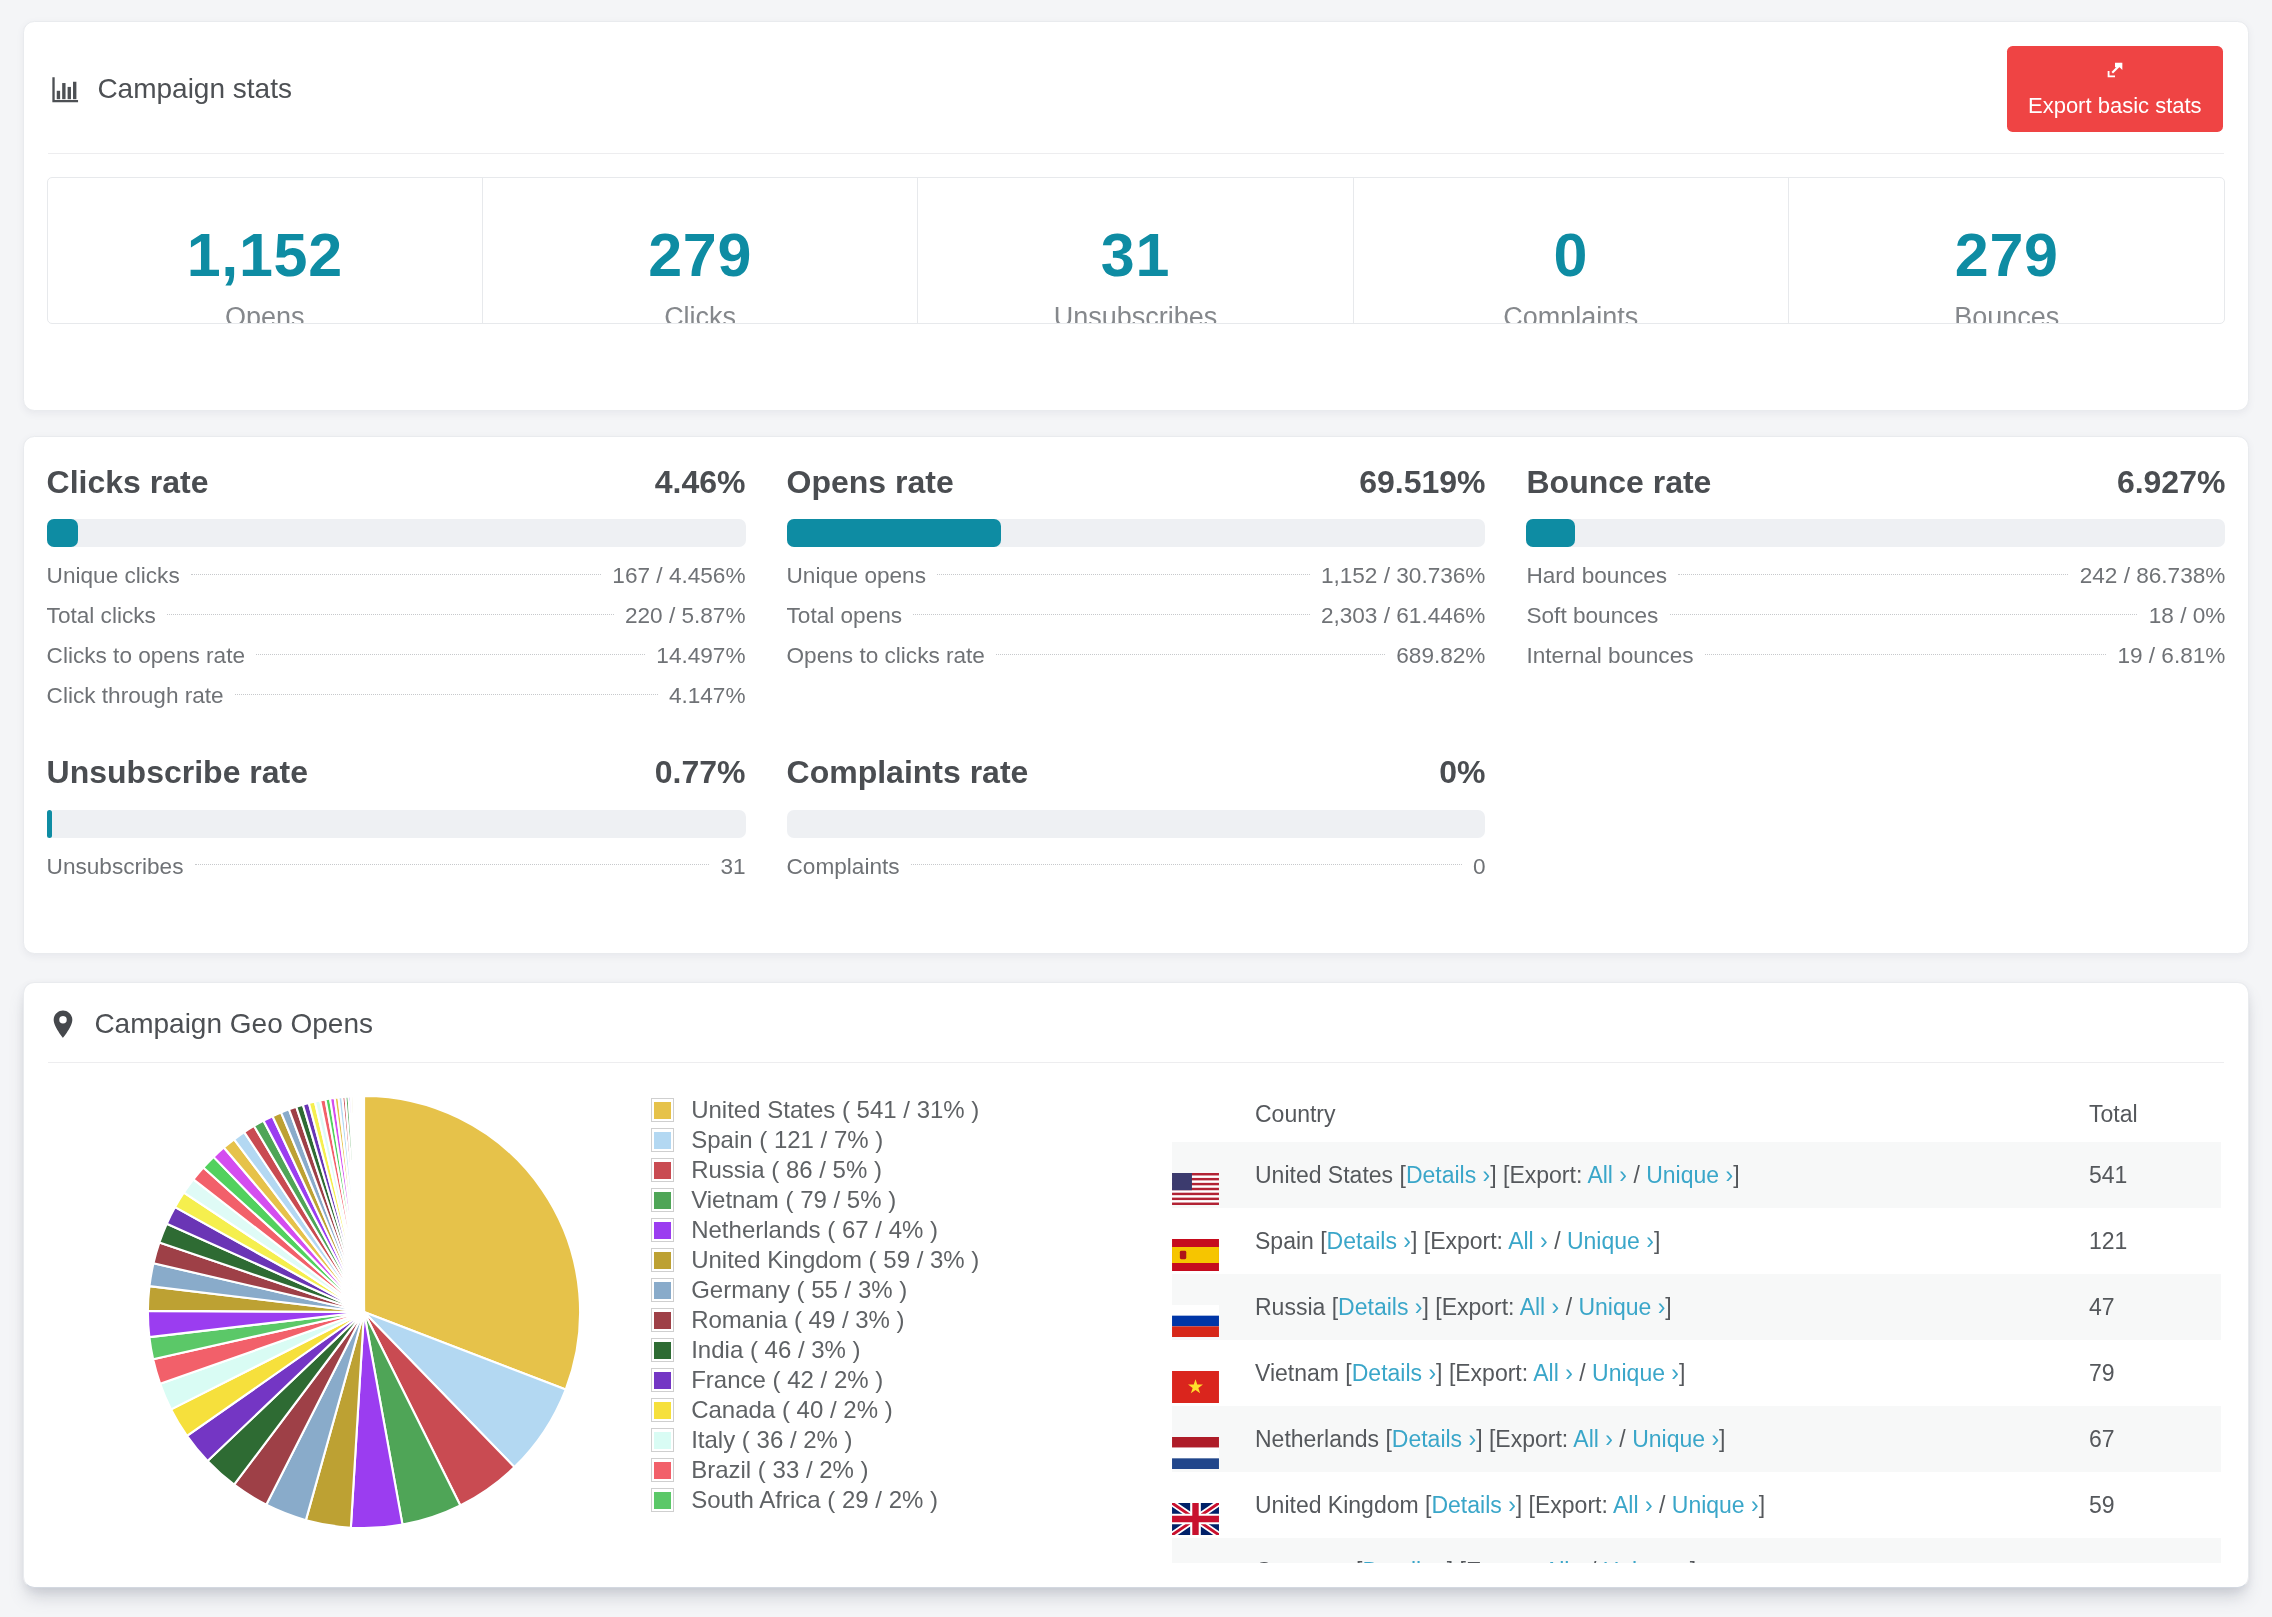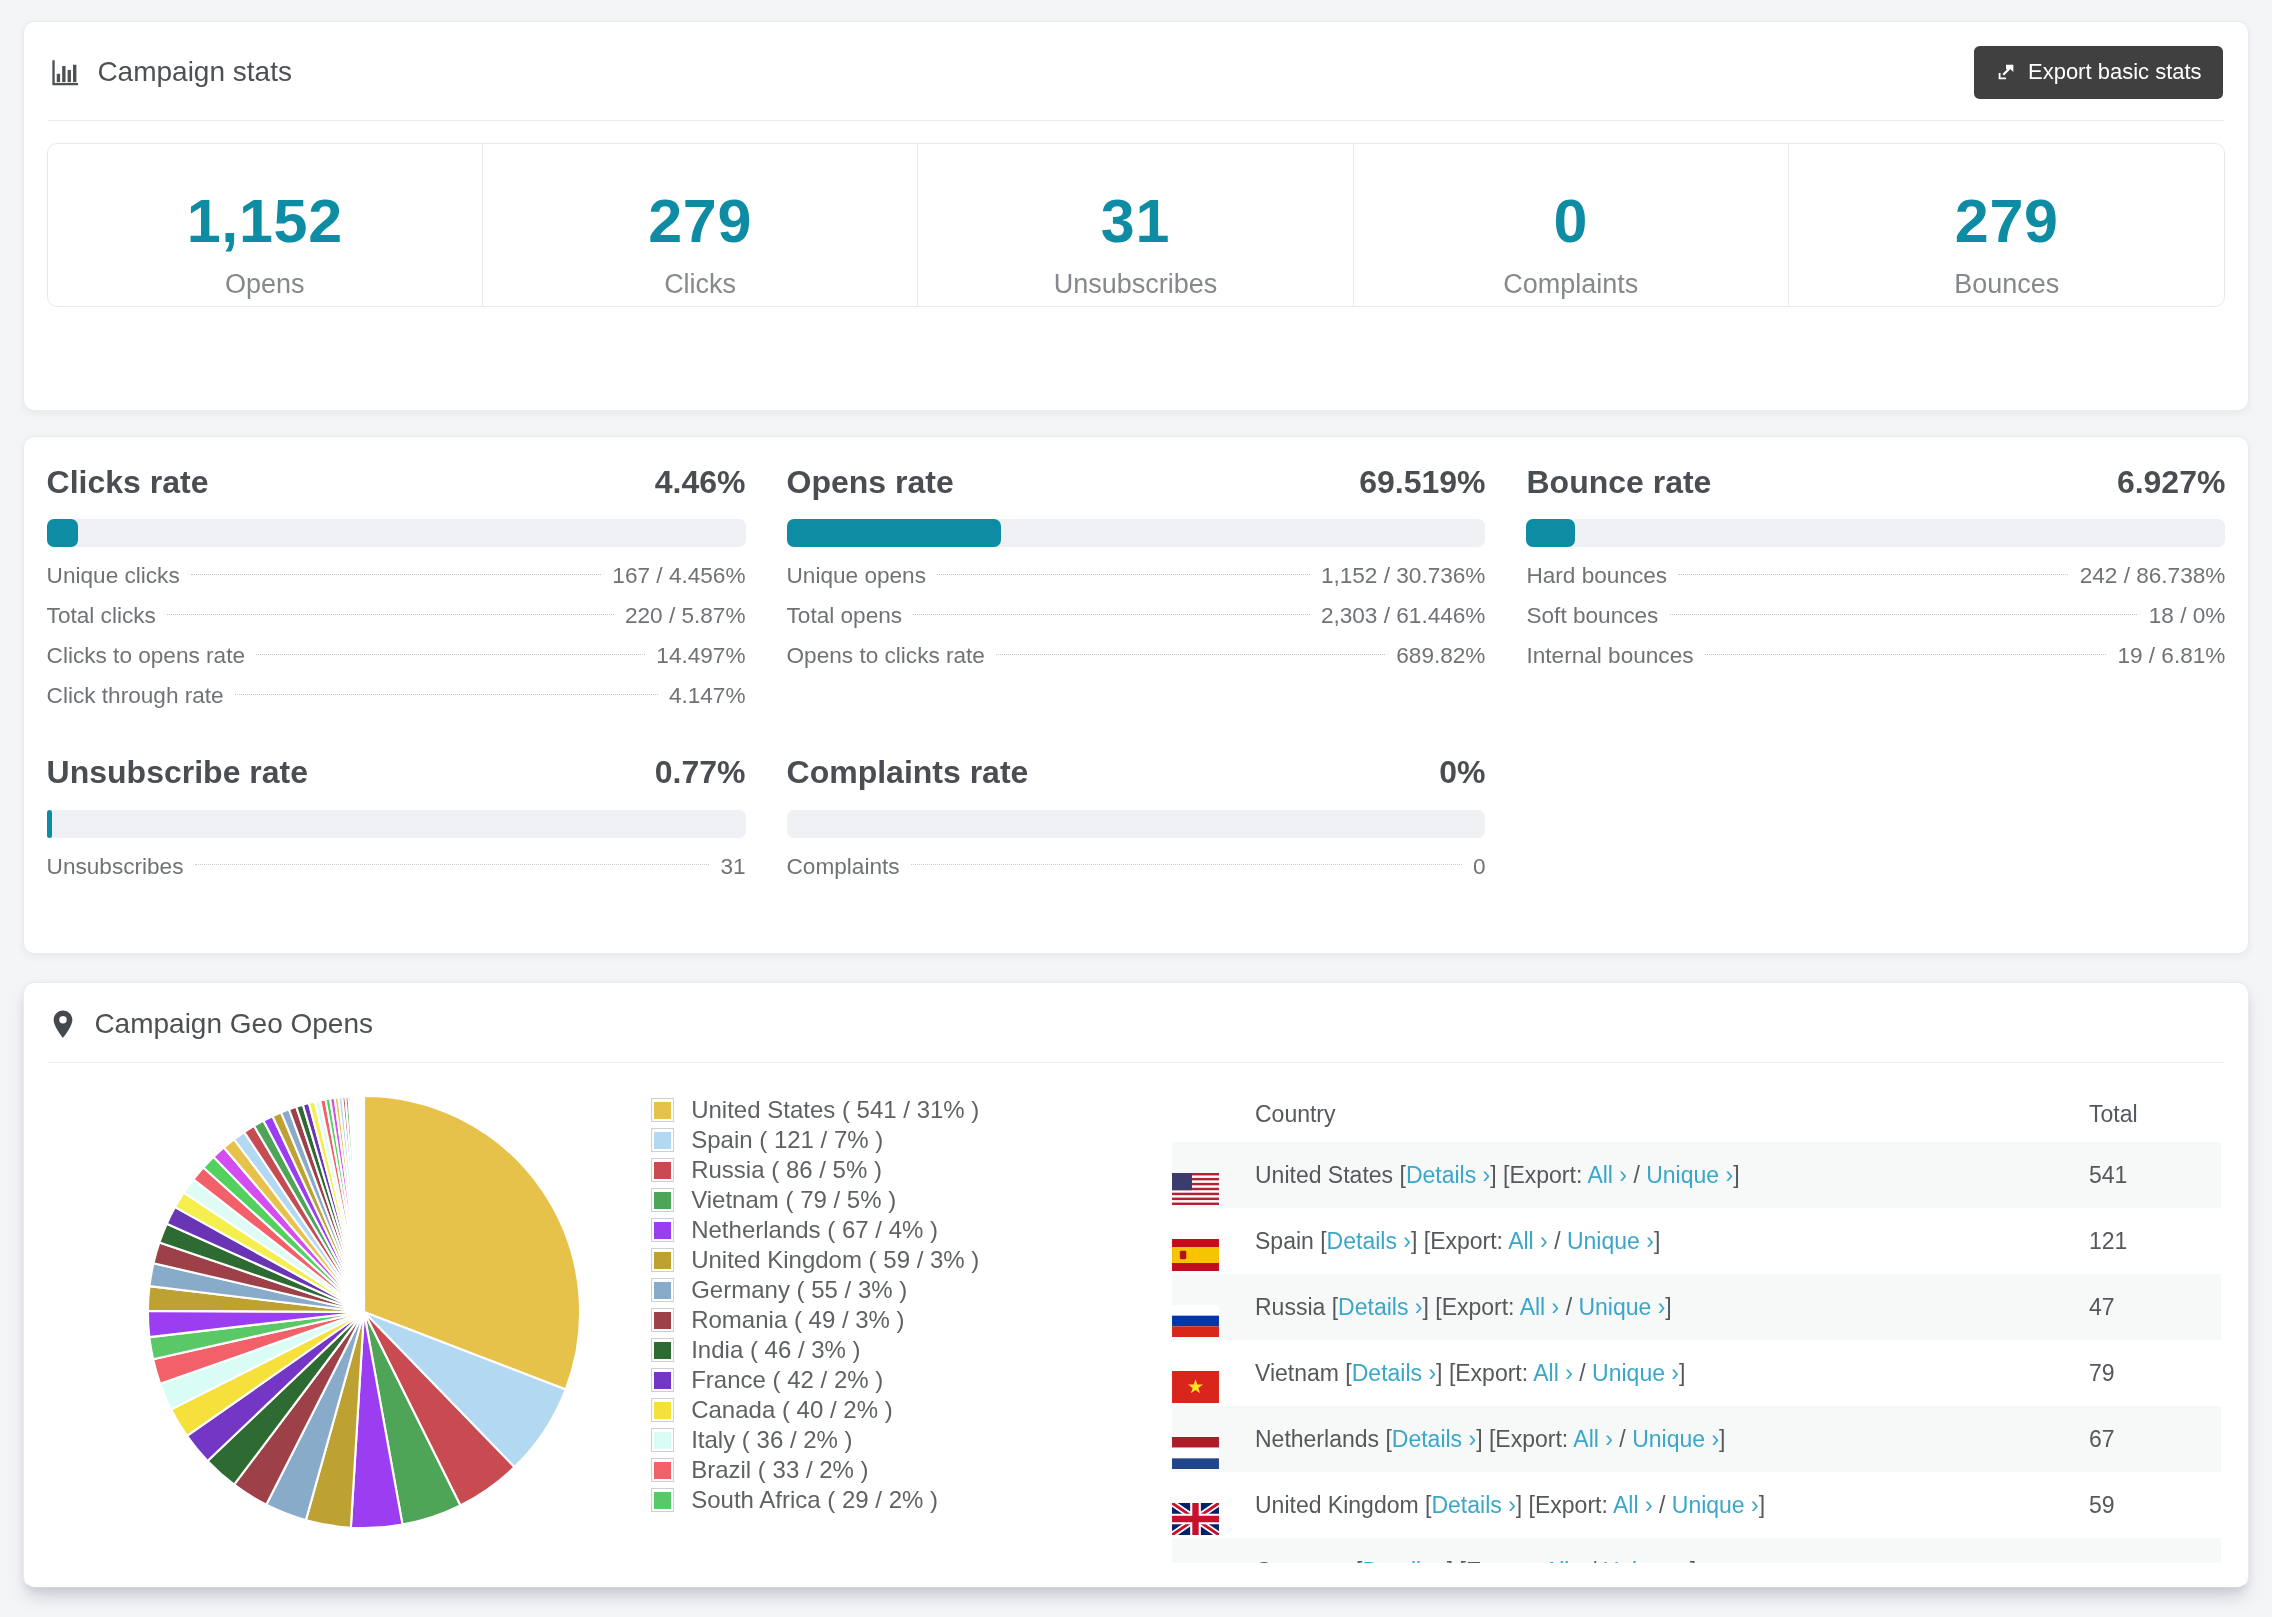--- a/index.html
+++ b/index.html
@@ -18,27 +18,27 @@
   .card-rates{top:436px;height:518px;}
   .card-geo{top:982px;height:606px;overflow:hidden;border-bottom-color:#d3d8e0;
     box-shadow:0 2.8px 7px rgba(80,90,110,.07),0 11.3px 17px -4.2px rgba(100,108,125,.28);}
 
   .card-header{display:flex;align-items:center;margin:0 24px;padding:24px 1.4px 21px;
     border-bottom:1.4px solid #ededef;}
   .card-title{display:flex;align-items:center;gap:17px;font-size:28px;color:#4d5054;line-height:34px;}
   .title-icon svg{display:block;}
 
   .export-btn{margin-left:auto;display:flex;align-items:center;gap:11.3px;
-    background:#404040;border:none;border-radius:5.6px;color:#fff;
-    font-size:22px;padding:13.4px 21px;font-family:inherit;cursor:pointer;}
+    background:#ef4444;border:none;border-radius:5.6px;color:#fff;
+    font-size:22px;padding:13.4px 21px;font-family:inherit;cursor:pointer;flex-direction:column;}
 
   
   .stats-grid{display:grid;grid-template-columns:repeat(5,1fr);
-    margin:22.6px 22.6px 0;border:1.4px solid #e7e9ec;border-radius:10px;
-    height:164px;box-sizing:border-box;overflow:hidden;}
+    margin:22.6px 22.6px 0;border:1.4px solid #e7e9ec;border-radius:5px;
+    height:147px;box-sizing:border-box;overflow:hidden;}
   .stat-cell{border-right:1.4px solid #e7e9ec;text-align:center;padding-top:42px;box-sizing:border-box;}
   .stat-cell:last-child{border-right:none;text-align:center;}
   .stat-value{font-size:61px;font-weight:bold;color:#0e8ca3;letter-spacing:0.7px;}
   .stat-label{margin-top:12.7px;font-size:27px;color:#85888c;}
 
   
   .rates-grid{display:grid;grid-template-columns:repeat(3,1fr);
     column-gap:41px;row-gap:47px;padding:27px 22.6px 0;}
   .rate-head{display:flex;justify-content:space-between;align-items:baseline;
     font-size:32px;font-weight:bold;color:#4a4d51;}

